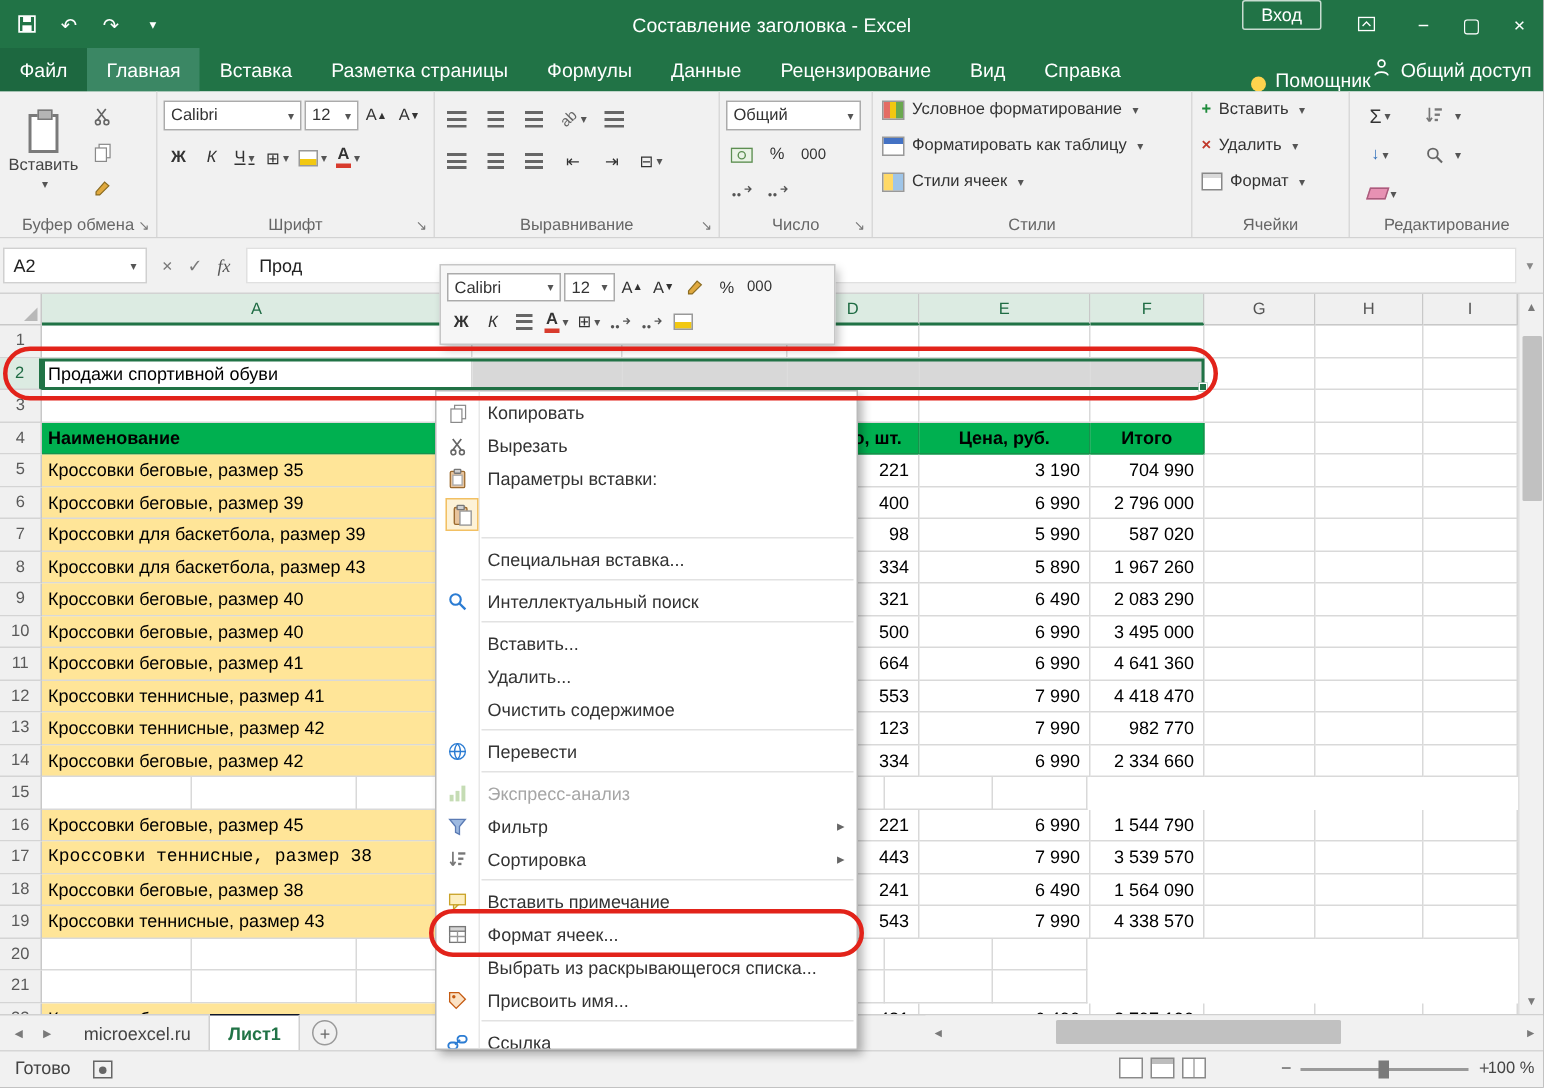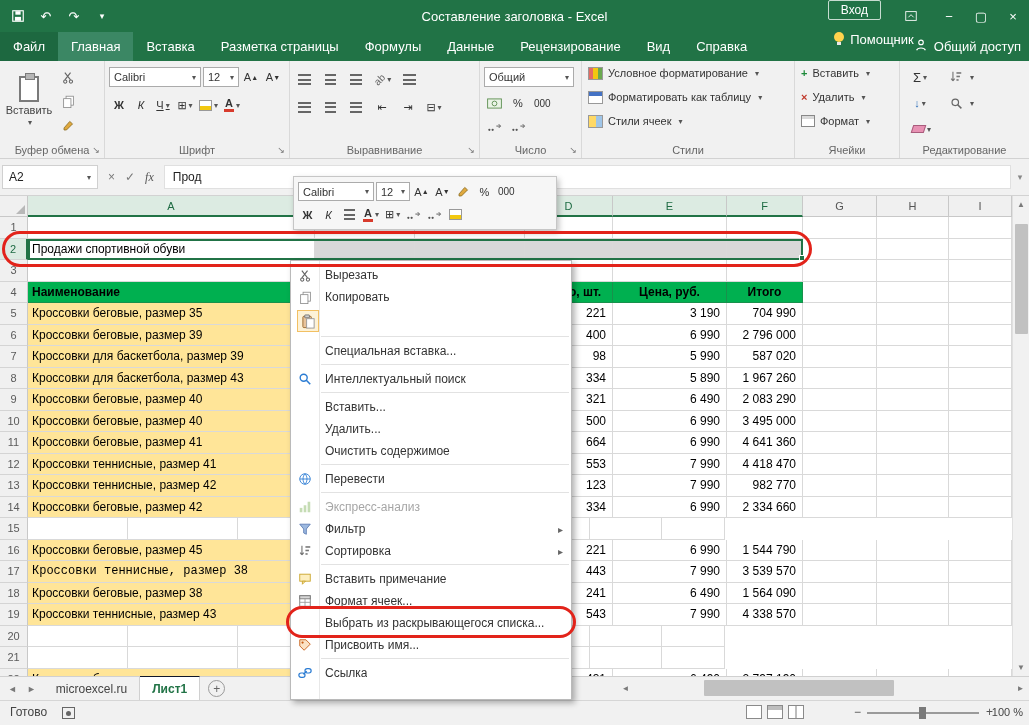--- a/index.html
+++ b/index.html
@@ -16,21 +16,21 @@
   .tb-right{position:absolute;right:0;top:0;height:32px;display:flex;align-items:flex-start;}
   .signin{border:1px solid rgba(255,255,255,.75);border-radius:2px;padding:2px 12px;font-size:12px;margin-right:14px;}
   .winbtn{width:32px;height:32px;display:flex;align-items:center;justify-content:center;font-size:13px;}
   .ribopt{width:32px;height:32px;display:flex;align-items:center;justify-content:center;margin-right:6px;}
 
   
   .tabrow{position:absolute;top:32px;left:0;width:1029px;height:29px;background:#217346;display:flex;align-items:stretch;color:#fff;font-size:13px;}
   .rtab{padding:0 13px;line-height:29px;white-space:nowrap;}
   .rtab.file{background:#1d6840;}
   .rtab.active{background:#3b8764;}
-  .assistant{margin-left:74px;display:flex;align-items:flex-start;gap:6px;white-space:nowrap;}
+  .assistant{margin-left:74px;display:flex;align-items:flex-end;gap:6px;white-space:nowrap;}
   .bulb{width:10px;height:10px;border-radius:50%;background:#ffd34d;position:relative;}
   .bulb:after{content:"";position:absolute;left:3px;top:10px;width:4px;height:3px;background:#e8e8e8;}
   .share{margin-left:auto;margin-right:14px;display:flex;align-items:center;gap:6px;white-space:nowrap;}
 
   
   .ribbon{position:absolute;top:61px;left:0;width:1029px;height:98px;background:#f1f1f1;border-bottom:1px solid #d2d2d2;font-size:11px;color:#444;}
   .rgroup{position:absolute;top:0;height:97px;border-right:1px solid #d9d9d9;}
   .glabel{position:absolute;bottom:2px;left:0;right:0;text-align:center;font-size:11px;color:#666;}
   .launcher{position:absolute;right:2px;bottom:2px;width:12px;height:12px;font-size:9px;color:#777;display:flex;align-items:center;justify-content:center;}
   .dd{font-size:8px;color:#555;margin-left:2px;}
@@ -816,35 +816,45 @@
       <span class="mbtn">
           <span class="fillico"></span>
         </span>
     </div>
   </div>
 
   <div class="cmenu">
       <div class="mitem">
         <span class="mico">
           <svg width="13" height="13" viewBox="0 0 16 16">
+            <rect x="5" y="1.5" width="9" height="11" fill="#fff" stroke="#8a8a8a"></rect>
+            <rect x="2" y="4.5" width="9" height="11" fill="#fff" stroke="#8a8a8a"></rect>
+          </svg>
+        </span>
+        <span class="mlabel">Копировать</span>
+      </div>
+      <div class="mitem">
+        <span class="mico">
+          <svg width="13" height="13" viewBox="0 0 16 16">
             <path d="M3.5 2l7 9M10.5 2l-7 9" stroke="#666" stroke-width="1.4" fill="none"></path>
             <circle cx="4" cy="13" r="2" fill="none" stroke="#666" stroke-width="1.3"></circle>
             <circle cx="11" cy="13" r="2" fill="none" stroke="#666" stroke-width="1.3"></circle>
           </svg>
         </span>
         <span class="mlabel">Вырезать</span>
       </div>
       <div class="mitem">
         <span class="mico">
-          <svg width="13" height="13" viewBox="0 0 16 16">
-            <rect x="5" y="1.5" width="9" height="11" fill="#fff" stroke="#8a8a8a"></rect>
-            <rect x="2" y="4.5" width="9" height="11" fill="#fff" stroke="#8a8a8a"></rect>
-          </svg>
-        </span>
-        <span class="mlabel">Копировать</span>
+          <svg width="14" height="14" viewBox="0 0 16 16">
+            <rect x="2.5" y="2.5" width="11" height="12.5" rx="1" fill="#e8c49c" stroke="#9c6b2f"></rect>
+            <rect x="5.5" y="1" width="5" height="3" rx="0.5" fill="#d0d0d0" stroke="#777"></rect>
+            <rect x="4.5" y="5.5" width="7" height="7.5" fill="#fff" stroke="#aaa"></rect>
+          </svg>
+        </span>
+        <span class="mlabel">Параметры вставки:</span>
       </div>
       <div class="mitem pasteopt">
         <span class="mico">
           <svg width="15" height="15" viewBox="0 0 16 16">
             <rect x="2" y="2.5" width="9" height="12" rx="1" fill="#e8c49c" stroke="#9c6b2f"></rect>
             <rect x="4" y="1" width="5" height="3" rx="0.5" fill="#d0d0d0" stroke="#777"></rect>
             <rect x="6" y="5" width="8" height="10" fill="#fff" stroke="#999"></rect>
           </svg>
         </span>
         <span class="mlabel"></span>

